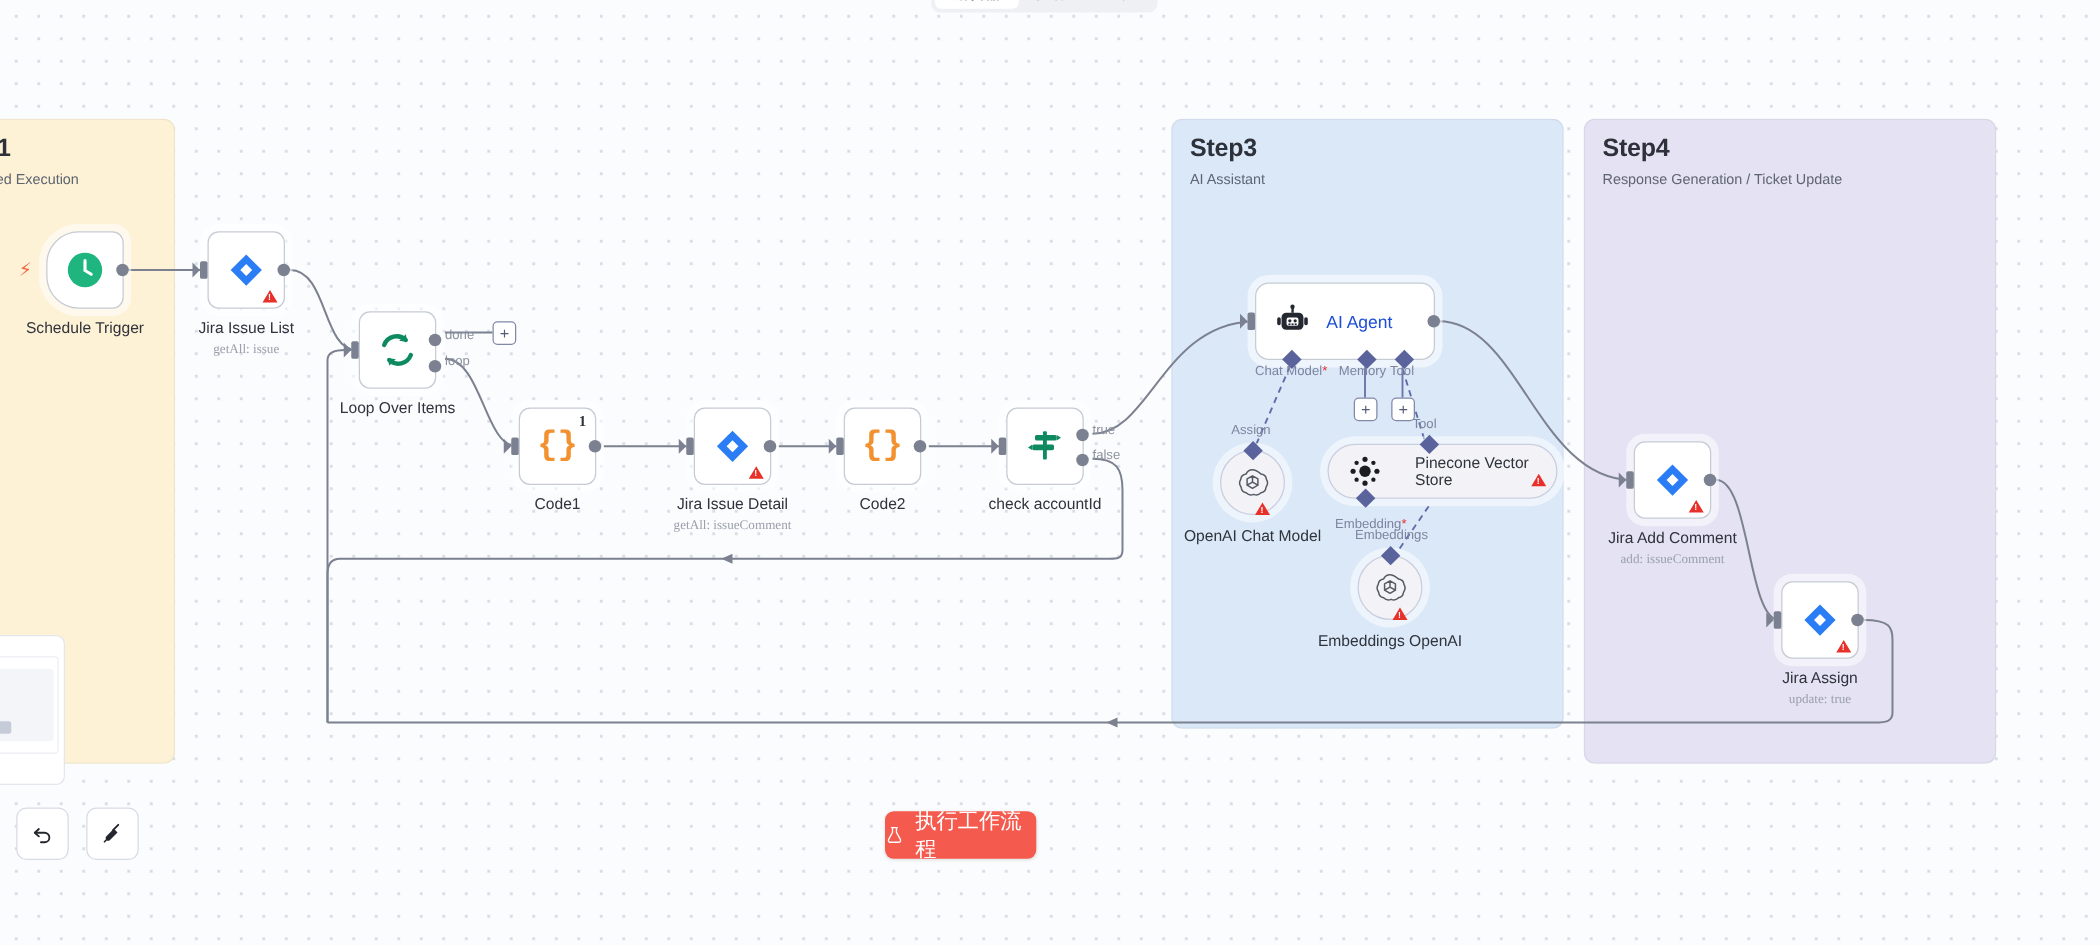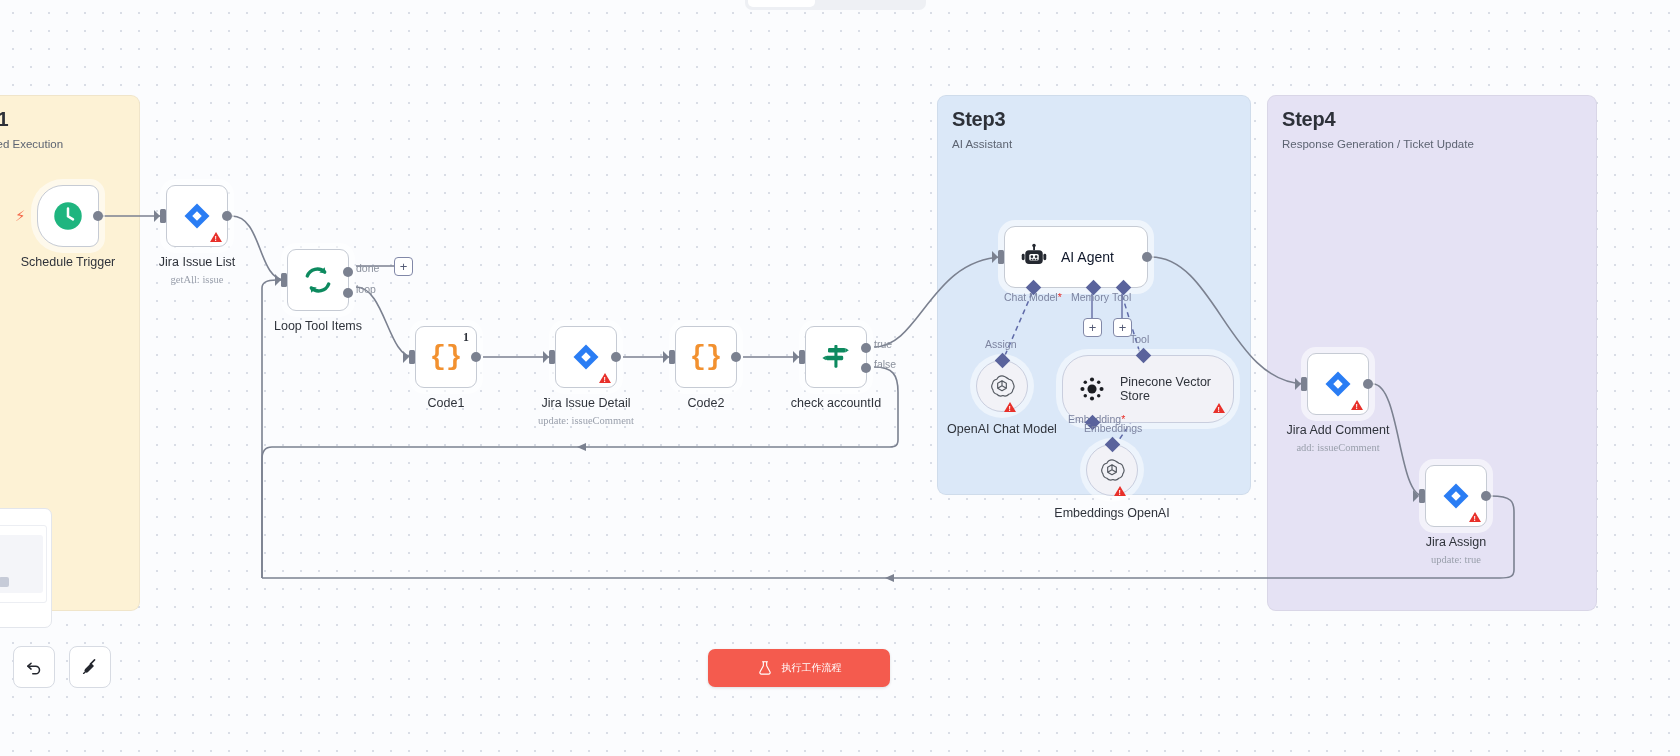--- a/index.html
+++ b/index.html
@@ -106,23 +106,23 @@
 
   
   .ncircle {
     width: 52px; height: 52px; border-radius: 50%;
     background: #f2f2f7; border: 1.4px solid #c9cede;
     box-shadow: 0 0 0 6px rgba(255,255,255,.5);
     display: flex; align-items: center; justify-content: center; position: relative;
   }
   .ncircle .warn { right: 11px; bottom: -1px; }
   .npill {
-    height: 68px; border-radius: 26px; background: #f2f2f7; border: 1.4px solid #c9cede;
+    height: 44px; border-radius: 26px; background: #f2f2f7; border: 1.4px solid #c9cede;
     box-shadow: 0 0 0 6px rgba(255,255,255,.5);
-    display: flex; align-items: center; gap: 15px; padding: 0 22px 0 16px; position: relative;
+    display: flex; align-items: center; gap: 27px; padding: 0 22px 0 16px; position: relative;
   }
   .npill .pill-text { font-size: 12.5px; color: #2f333b; line-height: 1.15; font-weight: 500; }
   .npill .warn { right: 8px; bottom: 9px; }
   .diamond-port {
     position: absolute; width: 11px; height: 11px; background: #5a639c;
     transform: rotate(45deg); z-index: 13;
   }
   .sublabel { position: absolute; font-size: 10.5px; color: #7d84a0; white-space: nowrap; }
   .sublabel .req { color: #e8302a; }
   .plusbtn {
@@ -145,45 +145,45 @@
   .minimap .mm-vp { position: absolute; left: 2px; top: 16px; width: 72px; height: 78px; border: 1.5px solid #eceef3; border-radius: 3px; }
   .minimap .mm-d2 { position: absolute; left: 26px; top: 68px; width: 10px; height: 10px; background: #c6cbd8; border-radius: 2px; }
   .ctlbtn {
     position: absolute; width: 42px; height: 42px; background: #fff;
     border: 1px solid #d7dbe3; border-radius: 8px; z-index: 45;
     display: flex; align-items: center; justify-content: center;
   }
 
   
   .execbtn {
-    position: absolute; left: 708px; top: 649px; width: 182px; height: 38px;
+    position: absolute; left: 708px; top: 649px; width: 121px; height: 38px;
     background: #f45b4e; border-radius: 7px; z-index: 50;
     display: flex; align-items: center; justify-content: center; gap: 9px;
-    color: #fff; font-size: 10px; cursor: pointer;
+    color: #fff; font-size: 17px; cursor: pointer;
     box-shadow: 0 1px 3px rgba(0,0,0,.12);
   }
 </style>
 </head>
 <body>
 
 <div id="canvas">
 
   <div class="tabbar">
     <div class="tab active">编辑器</div>
     <div class="tab">执行</div>
     <div class="tab">评估</div>
   </div>
 
   <div class="step" style="left:-60px; top:95px; width:200px; height:516px; background:#fdf2d5;">
     <div class="step-title">Step1</div>
     <div class="step-sub">Scheduled Execution</div>
   </div>
 
 
-  <div class="step" style="left:937px; top:95px; width:314px; height:400px; background:#dbe8f8;">
+  <div class="step" style="left:937px; top:95px; width:314px; height:488px; background:#dbe8f8;">
     <div class="step-title">Step3</div>
     <div class="step-sub">AI Assistant</div>
   </div>
 
   <div class="step" style="left:1267px; top:95px; width:330px; height:516px; background:#e5e2f4;">
     <div class="step-title">Step4</div>
     <div class="step-sub">Response Generation / Ticket Update</div>
   </div>
 
   <svg id="edges">
@@ -257,21 +257,21 @@
         <path d="M4 9 a8 8 0 0 1 13-3 M20 15 a8 8 0 0 1 -13 3" stroke="#0d8a5f" stroke-width="2.6" fill="none" stroke-linecap="round"></path>
         <path d="M17 2.5 L17.8 7.2 L13 6.4 Z" fill="#0d8a5f"></path>
         <path d="M7 21.5 L6.2 16.8 L11 17.6 Z" fill="#0d8a5f"></path>
       </svg>
       <div class="port-in"></div>
       <div class="port out" style="top:17px; margin-top:0;"></div>
       <div class="port out" style="top:38px; margin-top:0;"></div>
       <div class="portlabel" style="left:68px; top:12px;">done</div>
       <div class="portlabel" style="left:68px; top:33px;">loop</div>
     </div>
-    <div class="nlabel">Loop Tool Items</div>
+    <div class="nlabel">Loop Over Items</div>
   </div>
 
   <div class="plusbtn" style="left:394px; top:257px;">+</div>
   <svg style="position:absolute; left:354px; top:260px; z-index:6;" width="44" height="8">
     <path d="M 2 6 L 40 6" stroke="#7b8190" stroke-width="1.5" fill="none"></path>
   </svg>
 
   <div class="node" style="left:415px; top:326px;">
     <div class="nbox">
       <span style="font-size:27px; color:#f29130; font-weight:600; font-family:'Liberation Mono', monospace;">{}</span>
@@ -286,21 +286,21 @@
     <div class="nbox">
       <svg width="30" height="30" viewBox="0 0 24 24">
         <path d="M12 2 L22 12 L12 22 L2 12 Z" fill="#2a7df4"></path>
         <path d="M12 8.2 L15.8 12 L12 15.8 L8.2 12 Z" fill="#ffffff"></path>
       </svg>
       <div class="port-in"></div>
       <div class="port out"></div>
       <div class="warn"></div>
     </div>
     <div class="nlabel">Jira Issue Detail</div>
-    <div class="nsub">update: issueComment</div>
+    <div class="nsub">getAll: issueComment</div>
   </div>
 
   <div class="node" style="left:675px; top:326px;">
     <div class="nbox">
       <span style="font-size:27px; color:#f29130; font-weight:600; font-family:'Liberation Mono', monospace;">{}</span>
       <div class="port-in"></div>
       <div class="port out"></div>
     </div>
     <div class="nlabel">Code2</div>
   </div>
@@ -331,21 +331,21 @@
         <circle cx="10.3" cy="11.7" r="1.05" fill="#242830"></circle>
         <circle cx="13.7" cy="11.7" r="1.05" fill="#242830"></circle>
         <rect x="9.4" y="13.4" width="1.3" height="1.1" fill="#242830"></rect>
         <rect x="11.4" y="13.4" width="1.3" height="1.1" fill="#242830"></rect>
         <rect x="13.4" y="13.4" width="1.3" height="1.1" fill="#242830"></rect>
         <rect x="2.2" y="9.4" width="2.3" height="5.2" rx="1.1" fill="#242830"></rect>
         <rect x="19.5" y="9.4" width="2.3" height="5.2" rx="1.1" fill="#242830"></rect>
         <rect x="11.3" y="3.2" width="1.5" height="3.4" fill="#242830"></rect>
         <circle cx="12" cy="2.7" r="1.4" fill="#242830"></circle>
       </svg>
-      <span style="font-size:14px; color:#0f172a; font-weight:500;">AI Agent</span>
+      <span style="font-size:14px; color:#1d4ed8; font-weight:500;">AI Agent</span>
       <div class="port-in"></div>
       <div class="port out"></div>
 
       <div class="diamond-port" style="left:23px; bottom:-6px;"></div>
       <div class="diamond-port" style="left:83px; bottom:-6px;"></div>
       <div class="diamond-port" style="left:113px; bottom:-6px;"></div>
     </div>
     <div class="sublabel" style="left:0px; top:65px;">
       <span>Chat Model</span><span class="req">*</span>
     </div>

